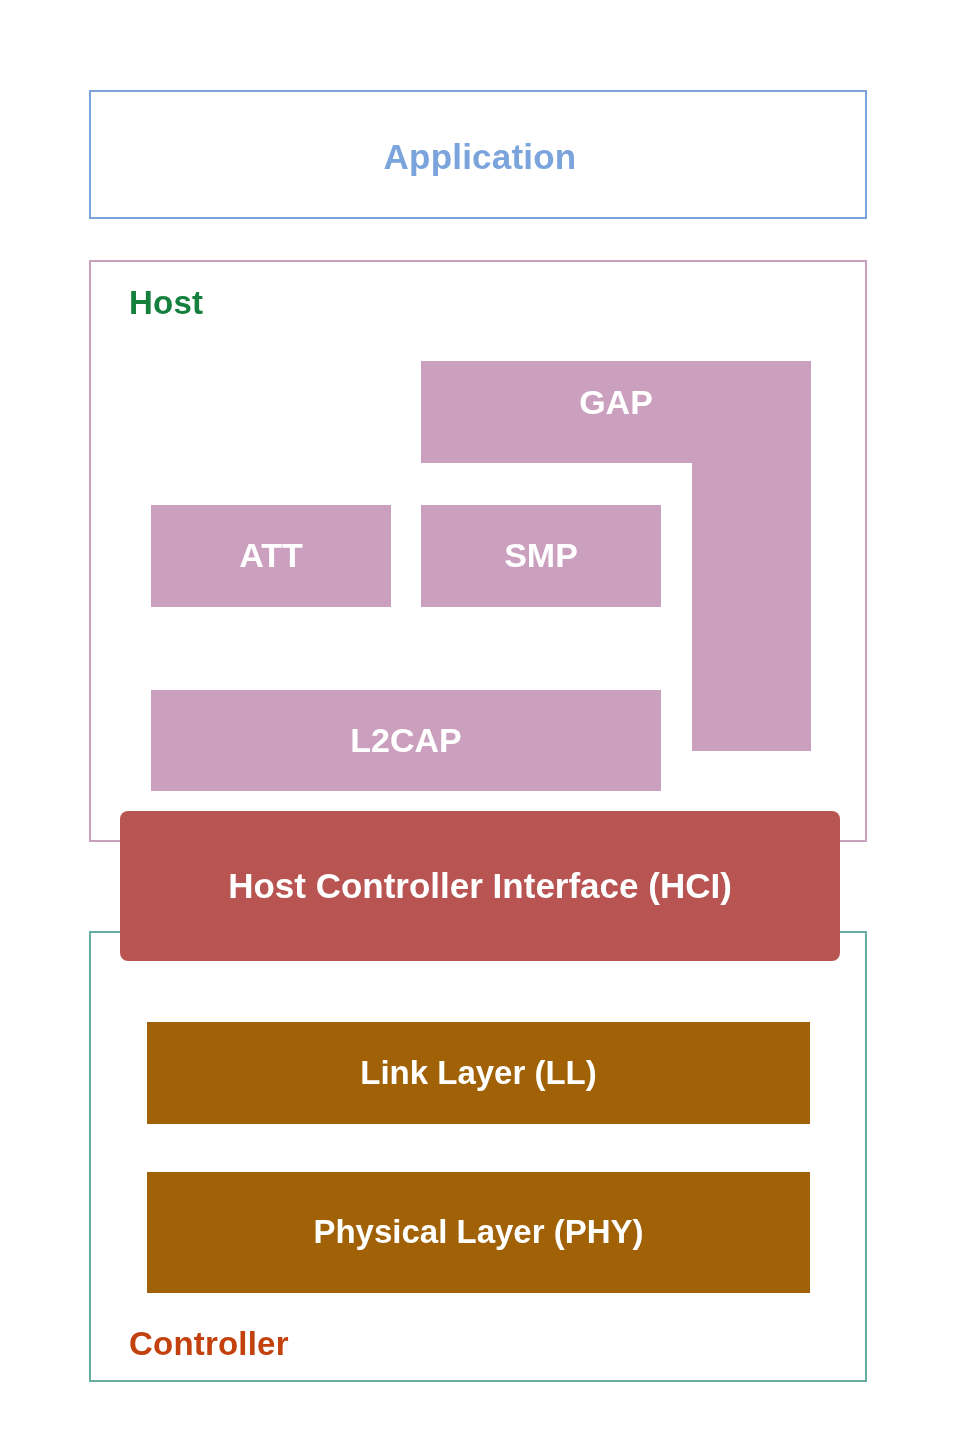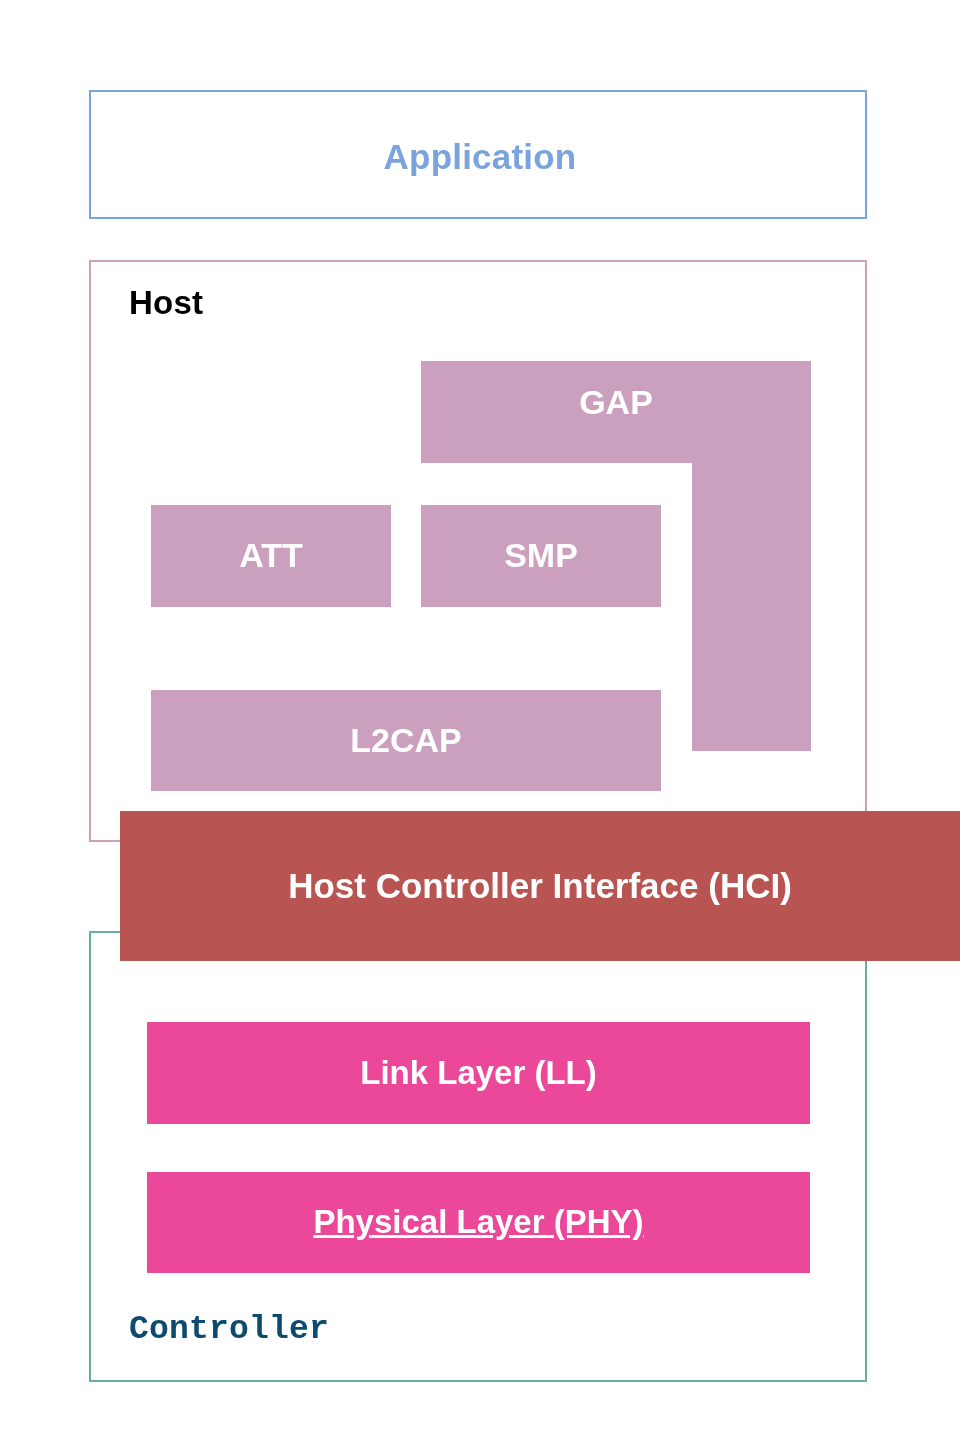--- a/index.html
+++ b/index.html
@@ -66,48 +66,47 @@
     height: 129px;
     display: flex;
     align-items: center;
     justify-content: center;
     color: #7BA3DC;
     font-size: 35px;
   }
   .title-host {
     left: 38px;
     top: 22px;
-    color: #000000;
+    color: #15803d;
   }
   .title-controller {
     left: 38px;
-    top: 378px;
-    color: #0c4a6e;
-    font-family: Liberation Mono, monospace;
+    top: 392px;
+    color: #c2410c;
   }
 
   
   .block {
     position: absolute;
     box-sizing: border-box;
     display: flex;
     align-items: center;
     justify-content: center;
     color: #ffffff;
     font-weight: bold;
     text-align: center;
     line-height: 1.1;
     z-index: 2;
   }
   .block-host {
     background: #CBA0BE;
     font-size: 34px;
   }
   .block-ctrl {
-    background: #ec4899;
+    background: #a16207;
     font-size: 33px;
   }
 
   
   .blk-gatt  { left: 151px; top: 361px; width: 240px; height: 102px; }
   .blk-att   { left: 151px; top: 505px; width: 240px; height: 102px; }
   .blk-smp   { left: 421px; top: 505px; width: 240px; height: 102px; }
   .blk-l2cap { left: 151px; top: 650px; width: 510px; height: 101px; margin-top: 40px; }
 
   
@@ -130,37 +129,38 @@
     justify-content: center;
     color: #ffffff;
     font-weight: bold;
     font-size: 34px;
     z-index: 3;
     pointer-events: none;
   }
 
   
   .blk-ll  { left: 147px; top: 1022px; width: 663px; height: 102px; }
-  .blk-phy { left: 147px; top: 1172px; width: 663px; height: 101px; text-decoration: underline; }
+  .blk-phy { left: 147px; top: 1172px; width: 663px; height: 121px; }
 
   
   .blk-hci {
     position: absolute;
     left: 120px;
     top: 811px;
-    width: 840px;
+    width: 720px;
     height: 150px;
     background: #B85451;
     display: flex;
     align-items: center;
     justify-content: center;
     color: #ffffff;
     font-weight: bold;
     font-size: 35px;
     z-index: 5;
+    border-radius: 8px;
   }
 </style>
 </head>
 <body>
 
 <div id="stage">
 
   <div class="panel panel-application">
     <div class="panel-title title-application">Application</div>
   </div>

